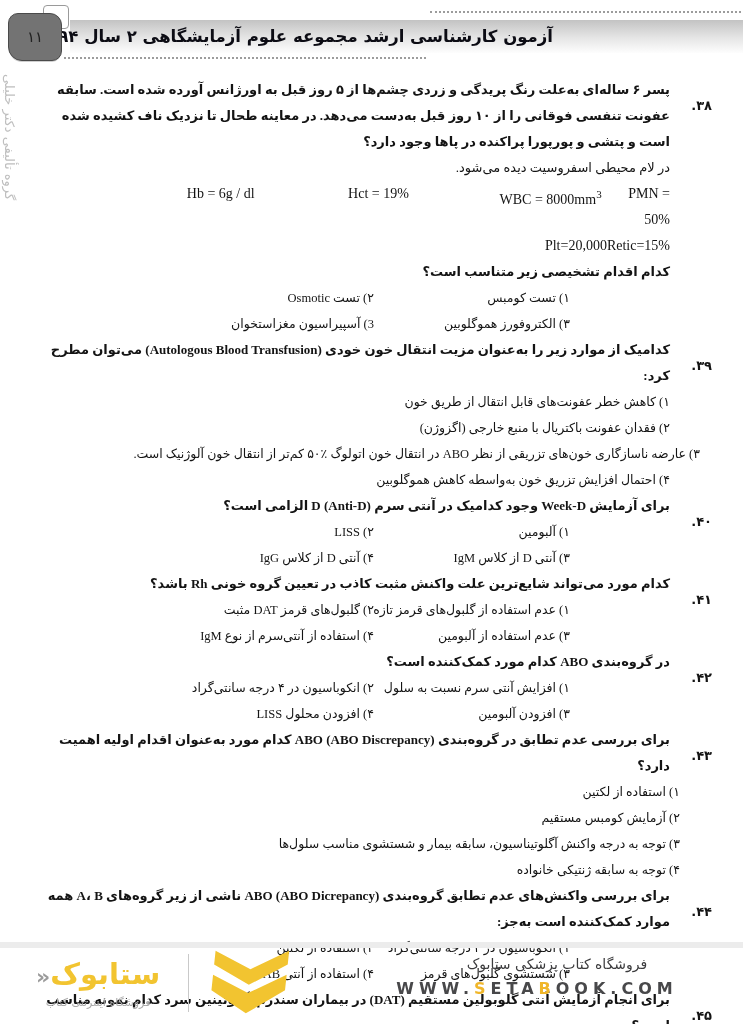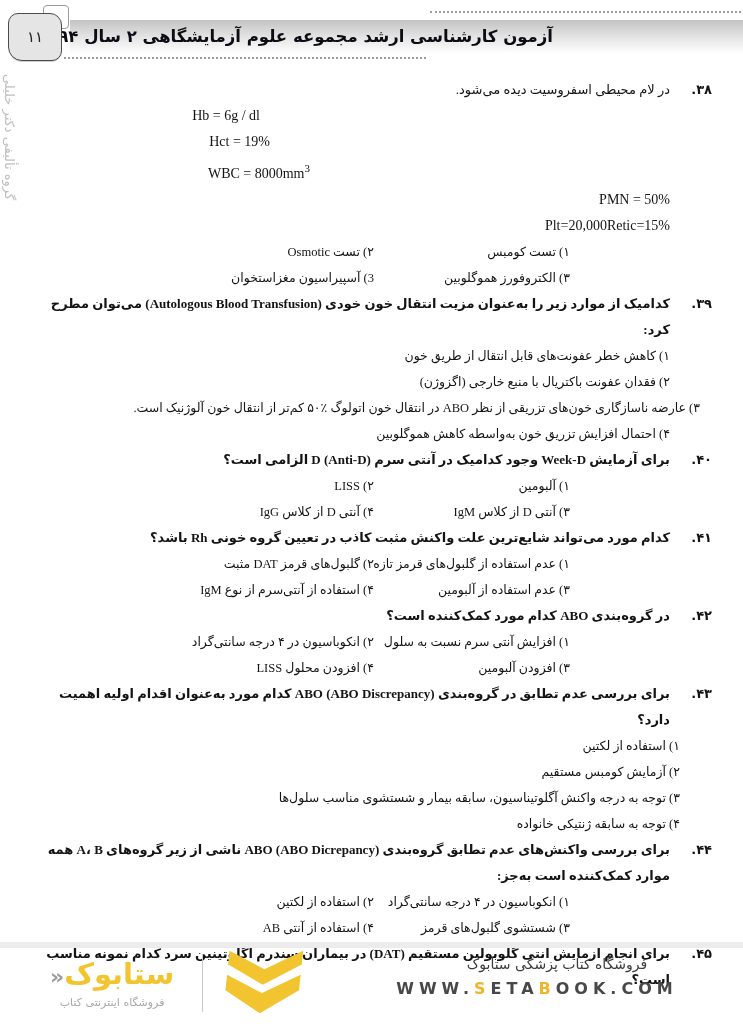--- a/index.html
+++ b/index.html
@@ -21,44 +21,44 @@
     font-size:16.5px;font-weight:bold;color:#0c0c14;white-space:nowrap;
   }
   .dot-top{position:absolute;top:11px;left:430px;right:2px;border-top:2px dotted #9c9c9c;}
   .dot-bottom{position:absolute;top:57px;left:64px;width:362px;border-top:2px dotted #9c9c9c;}
   .badge-deco{
     position:absolute;left:43px;top:5px;width:24px;height:22px;
     border:1.4px solid #9a9a9a;border-radius:4px;background:#fff;z-index:1;
   }
   .badge{
     position:absolute;left:8px;top:13px;width:52px;height:46px;
-    border:1.7px solid #4a4a4a;border-radius:10px 12px 10px 14px;background:#e5e5e5;z-index:2;
+    border:1.7px solid #4a4a4a;border-radius:10px 12px 10px 14px;background:#737373;z-index:2;
     display:flex;align-items:center;justify-content:center;
     font-family:"DejaVu Sans",sans-serif;font-size:15px;color:#222;
     box-shadow:0 2px 0 -1px #cfcfcf;
   }
   .watermark{
     position:absolute;top:74px;left:2px;height:200px;
     writing-mode:vertical-rl;
     font-family:"DejaVu Sans",sans-serif;font-size:13px;color:#b8b8b8;
     letter-spacing:2px;opacity:.9;
   }
   
   .content{
     position:absolute;top:77px;right:31px;left:38px;direction:rtl;text-align:right;
   }
   .question{position:relative;padding-right:42px;font-size:13px;line-height:26px;}
   .qnum{
-    position:absolute;right:0;top:0;width:40px;font-weight:bold;
+    position:absolute;right:0;top:16px;width:40px;font-weight:bold;
     font-family:"DejaVu Sans",sans-serif;
   }
   .stem{font-weight:bold;font-family:"Liberation Serif","DejaVu Sans",sans-serif;}
   .sub{font-weight:normal;}
   .sub.bold{font-weight:bold;}
-  .labs{direction:ltr;display:flex;padding-left:72px;font-family:"Liberation Serif",serif;font-size:14px;flex-direction:column;}
+  .labs{direction:ltr;display:flex;padding-left:72px;font-family:"Liberation Serif",serif;font-size:14px;}
   .labs .l1{width:150px;}
   .labs .l2{width:160px;}
   .labs .l3{width:200px;}
   .labs2{direction:ltr;display:flex;padding-left:432px;font-family:"Liberation Serif",serif;font-size:14px;}
   .labs2 .l1{width:150px;}
   sup{font-size:11px;}
   .opts-grid{
     display:grid;grid-template-columns:196px auto;margin-right:100px;
     font-weight:normal;font-size:12.5px;
   }
@@ -71,21 +71,21 @@
   .footer-right{position:absolute;right:28px;top:956px;width:356px;direction:ltr;text-align:center;}
   .store-name{
     direction:rtl;font-family:"DejaVu Sans",sans-serif;font-size:14px;color:#3b3b3d;
     margin-bottom:7px;padding-left:40px;
   }
   .site-url{
     font-family:"DejaVu Sans",sans-serif;font-size:16px;font-weight:bold;
     letter-spacing:5px;color:#48484a;white-space:nowrap;
   }
   .site-url .y{color:#f0b62a;}
-  .footer-left{position:absolute;left:50px;top:950px;display:flex;direction:ltr;align-items:center;}
+  .footer-left{position:absolute;left:36px;top:950px;display:flex;direction:ltr;align-items:center;}
   .wordmark-block{text-align:center;margin-right:14px;}
   .wordmark{direction:rtl;font-family:"DejaVu Sans",sans-serif;font-size:29px;font-weight:bold;color:#f2c430;line-height:34px;white-space:nowrap;}
   .wordmark .mark{color:#9b9b9b;font-size:22px;font-weight:bold;}
   .tagline{font-family:"DejaVu Sans",sans-serif;font-size:11px;color:#a8a8a8;margin-top:2px;direction:rtl;}
   .logo-divider{width:1px;height:58px;background:#c9c9c9;margin:0 14px;}
   .emblem{width:92px;height:66px;transform:skewX(-6deg);}
 </style>
 </head>
 <body>
 
@@ -95,31 +95,33 @@
 </div>
 <div class="dot-bottom"></div>
 <div class="badge-deco"></div>
 <div class="badge">۱۱</div>
 <div class="watermark">گروه تألیفی دکتر خلیلی</div>
 
 <div class="content">
 
   <div class="question">
     <span class="qnum">۳۸.</span>
+    <div class="stem">پسر ۶ ساله‌ای به‌علت رنگ پریدگی و زردی چشم‌ها از ۵ روز قبل به اورژانس آورده شده است. سابقه عفونت تنفسی فوقانی را از ۱۰ روز قبل به‌دست می‌دهد. در معاینه طحال تا نزدیک ناف کشیده شده است و پتشی و پورپورا پراکنده در پاها وجود دارد؟</div>
     <div class="sub">در لام محیطی اسفروسیت دیده می‌شود.</div>
     <div class="labs">
       <span class="l1">Hb = 6g / dl</span>
       <span class="l2">Hct = 19%</span>
       <span class="l3"><span>WBC = 8000mm</span><sup>3</sup></span>
       <span>PMN = 50%</span>
     </div>
     <div class="labs2">
       <span class="l1">Plt=20,000</span>
       <span>Retic=15%</span>
     </div>
+    <div class="sub bold">کدام اقدام تشخیصی زیر متناسب است؟</div>
     <div class="opts-grid">
       <span class="opt">۱) تست کومبس</span>
       <span class="opt">۲) تست Osmotic</span>
       <span class="opt">۳) الکتروفورز هموگلوبین</span>
       <span class="opt">3) آسپیراسیون مغزاستخوان</span>
     </div>
   </div>
 
   <div class="question">
     <span class="qnum">۳۹.</span>

